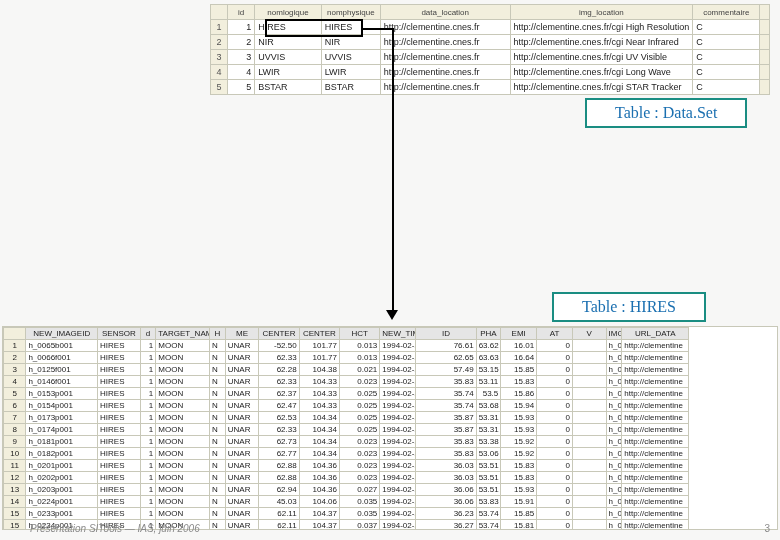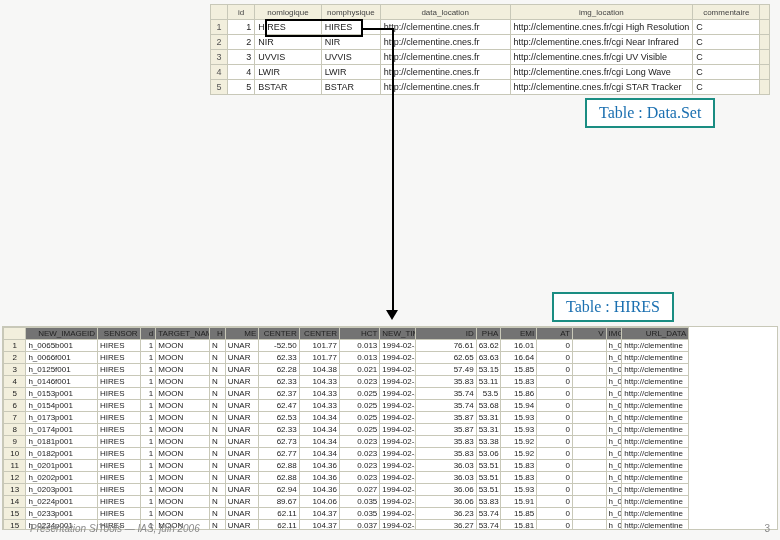--- a/index.html
+++ b/index.html
@@ -90,21 +90,21 @@
   }
 
   
   .label-box {
     position: absolute;
     border: 2px solid #1a8d82;
     background: #fff;
     color: #1a6fb0;
     font-family: "Times New Roman", serif;
     font-size: 16px;
-    padding: 4px 12px;
+    padding: 4px 28px;
     text-align: center;
   }
   .label1 { top: 98px; left: 585px; }
   .label2 { top: 292px; left: 552px; }
 
   
   .bot-wrap {
     position: absolute;
     top: 326px;
     left: 2px;
@@ -122,22 +122,22 @@
   .bot-table th, .bot-table td {
     border: 1px solid #c8c8b8;
     padding: 1px 2px;
     white-space: nowrap;
     overflow: hidden;
     font-size: 8px;
     font-weight: normal;
     height: 12px;
   }
   .bot-table th {
-    background: #737373;
-    text-align: right;
+    background: #e5e5e5;
+    text-align: center;
   }
   .bot-table .rowhdr {
     background: #f2efdd;
     text-align: center;
     width: 20px;
   }
   .bot-table td { text-align: left; }
   .bot-table td.num { text-align: right; }
   .bot-c0 { width: 20px; }
   .bot-c1 { width: 64px; }
@@ -560,21 +560,21 @@
           <td>http://clementine</td>
         </tr>
         <tr>
           <td class="rowhdr">14</td>
           <td>h_0224p001</td>
           <td>HIRES</td>
           <td class="num">1</td>
           <td>MOON</td>
           <td>N</td>
           <td>UNAR</td>
-          <td class="num">89.67</td>
+          <td class="num">45.03</td>
           <td class="num">104.06</td>
           <td class="num">0.035</td>
           <td>1994-02-19</td>
           <td class="num">36.06</td>
           <td class="num">53.83</td>
           <td class="num">15.91</td>
           <td class="num">0</td>
           <td class="num"></td>
           <td>h_0224p001</td>
           <td>http://clementine</td>

